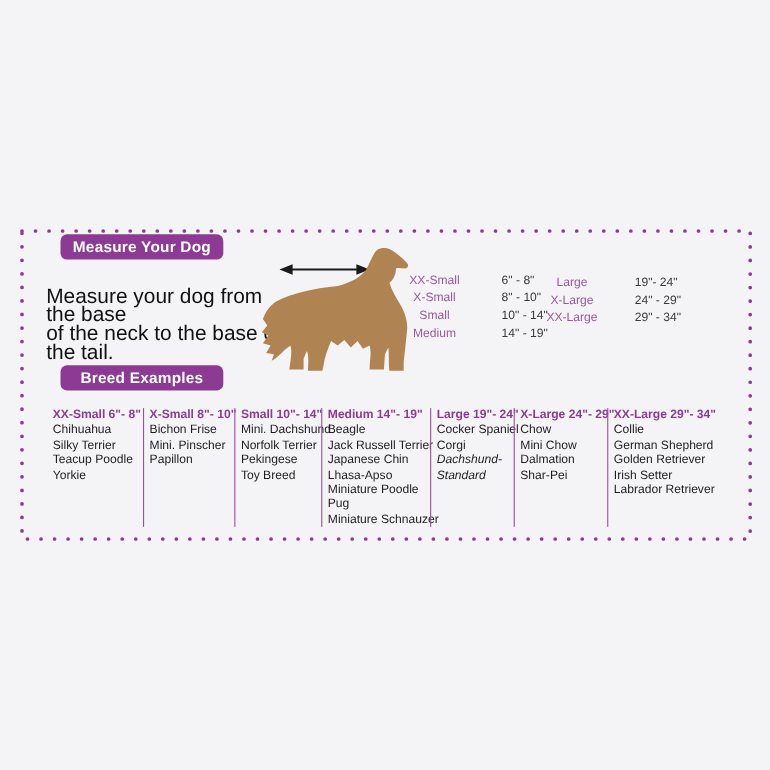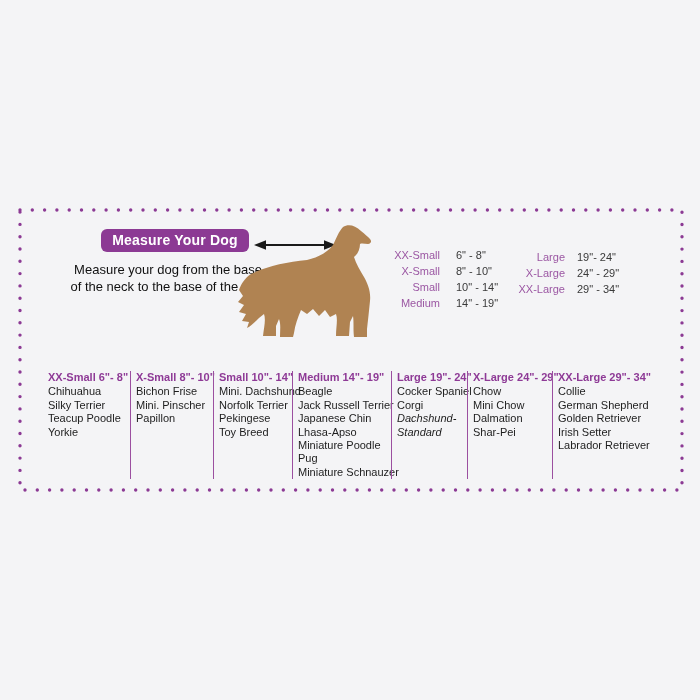--- a/index.html
+++ b/index.html
@@ -11,35 +11,35 @@
     color:#1d1d1d;
   }
   .canvas{position:absolute;inset:0;}
   .dotted-border{position:absolute;left:16px;top:206px;}
   .pill-btn{
     position:absolute;left:55px;width:148px;height:23px;
     background:#8c3a94;border-radius:6px;
     color:#ffffff;font-weight:bold;font-size:14px;line-height:23px;
     text-align:center;letter-spacing:.2px;
   }
-  .measure-btn{top:229px;margin-left:46px;}
+  .measure-btn{top:213px;}
   .breed-btn{top:332px;}
   .measure-text{
     position:absolute;left:42px;top:261px;width:220px;
-    text-align:right;font-size:13px;line-height:17px;color:#111111;
+    text-align:left;font-size:19px;line-height:17px;color:#111111;
   }
   .arrow-svg{position:absolute;left:254px;top:238px;}
   .dog-svg{position:absolute;left:231px;top:223px;}
   .size-table{position:absolute;top:0;left:0;}
   .size-group{position:absolute;font-size:11px;}
   .size-group-left{left:350px;top:247px;}
   .size-group-right{left:475px;top:249px;}
   .size-row{height:16px;line-height:16px;white-space:nowrap;}
   .size-label{
-    display:inline-block;width:90px;text-align:right;
+    display:inline-block;width:90px;text-align:center;
     color:#9b57a3;
   }
   .size-range{display:inline-block;margin-left:16px;color:#3a3a3a;}
   .size-group-right .size-range{margin-left:12px;}
   .breed-columns{
     position:absolute;left:48px;top:371px;
     display:flex;align-items:stretch;
   }
   .breed-col{
     box-sizing:border-box;
@@ -133,20 +133,23 @@
       </div>
       <div class="size-row">
         <span class="size-label">X-Large</span><span class="size-range">24" - 29"</span>
       </div>
       <div class="size-row">
         <span class="size-label">XX-Large</span><span class="size-range">29" - 34"</span>
       </div>
     </div>
   </div>
 
+  <div class="pill-btn breed-btn">
+    <span>Breed Examples</span>
+  </div>
 
   <div class="breed-columns">
     <div class="breed-col c1">
       <div class="breed-head">XX-Small 6"- 8"</div>
       <div class="breed-item">Chihuahua</div>
       <div class="breed-item">Silky Terrier</div>
       <div class="breed-item">Teacup Poodle</div>
       <div class="breed-item">Yorkie</div>
     </div>
     <div class="breed-col c2">

